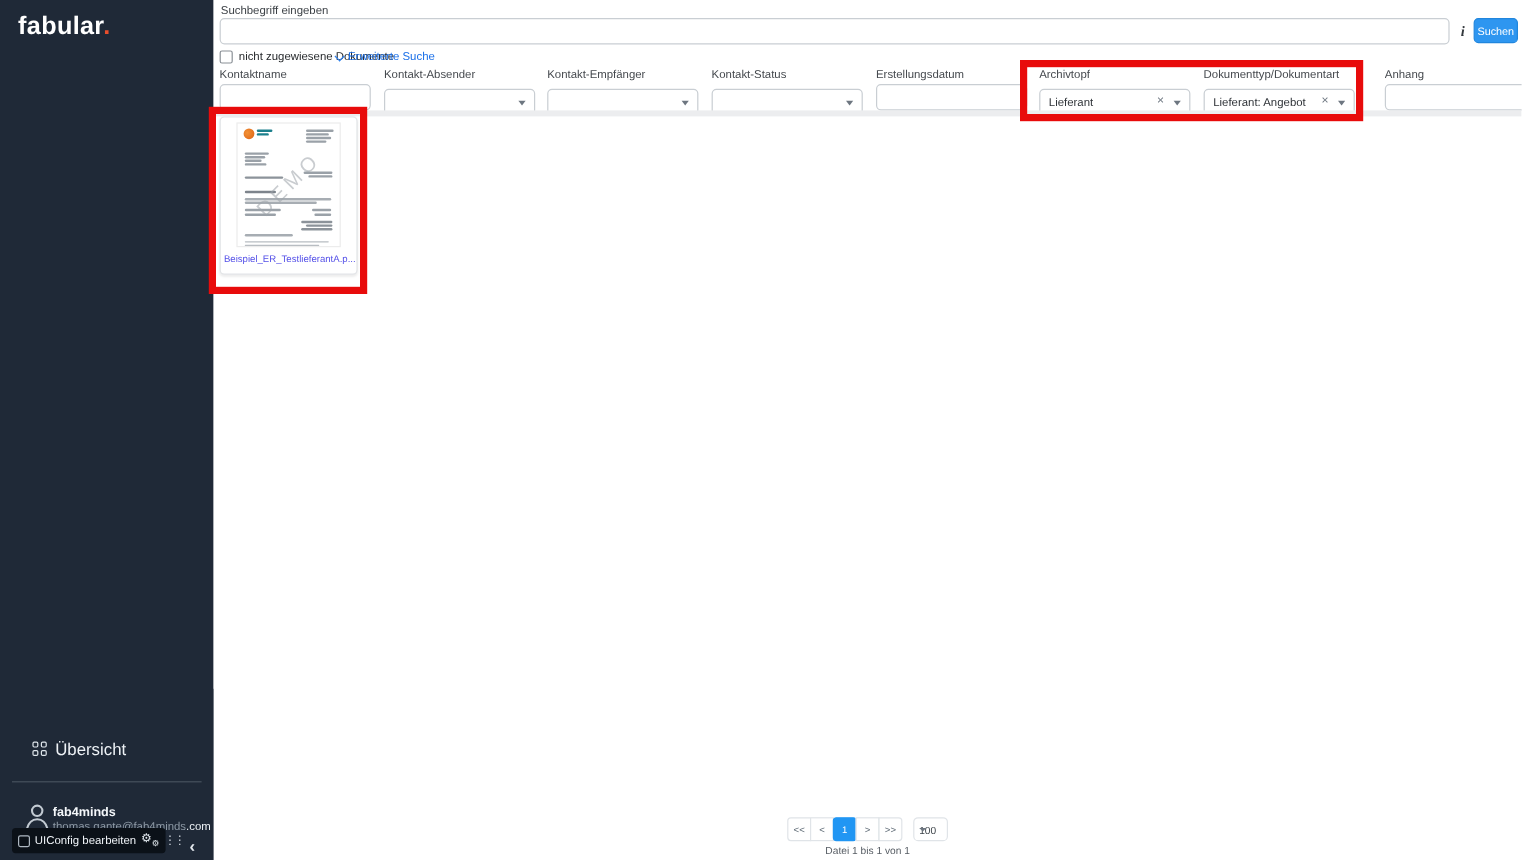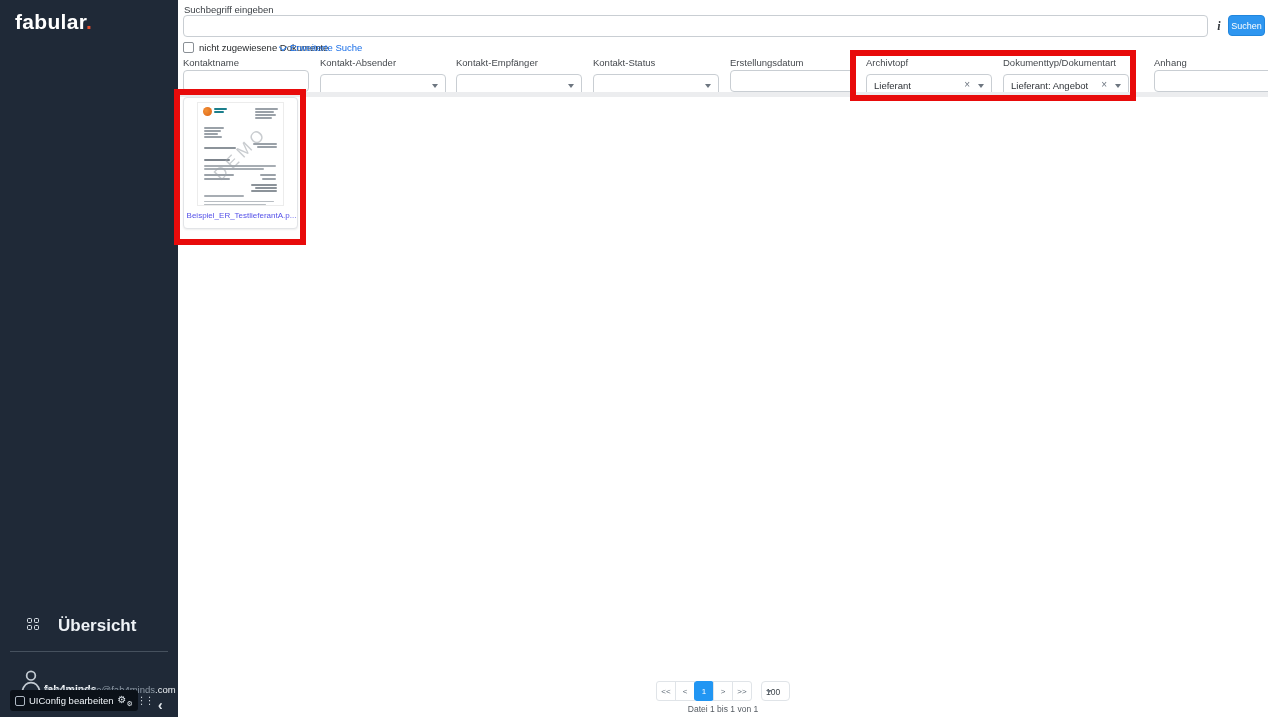--- a/index.html
+++ b/index.html
@@ -8,24 +8,24 @@
   .app { position:relative; width:1268px; height:717px; }
 
   
   .sidebar { position:absolute; left:0; top:0; width:178px; height:717px; background:#1f2937; }
   .logo { position:absolute; left:15px; top:10px; font-size:21px; font-weight:800; color:#fff; letter-spacing:.3px; }
   .logo-dot { color:#e84e2c; }
   .nav-item { position:absolute; left:0; top:612px; width:178px; height:26px; cursor:pointer; }
   .grid-icon { position:absolute; left:27px; top:6px; width:12px; height:12px;
                display:grid; grid-template-columns:5px 5px; grid-template-rows:5px 5px; gap:2px; }
   .grid-icon i { border:1.2px solid #dfe6ec; border-radius:1.5px; display:block; }
-  .nav-label { position:absolute; left:58px; top:4px; font-size:17px; font-weight:700; color:#eef2f6; }
+  .nav-label { position:absolute; left:46px; top:4px; font-size:14px; font-weight:400; color:#eef2f6; }
   .sb-divider { position:absolute; left:10px; top:651px; width:158px; height:1px; background:#46515e; }
   .avatar-svg { position:absolute; left:18px; top:667px; }
-  .user-name { position:absolute; left:44px; top:671px; font-size:10.5px; font-weight:700; color:#f4f7fa;margin-top:12px; }
+  .user-name { position:absolute; left:44px; top:671px; font-size:10.5px; font-weight:700; color:#f4f7fa; }
   .user-email { position:absolute; left:44px; top:684px; font-size:9.5px; color:#8e9aa6; white-space:nowrap; }
   .email-suffix { color:#eef2f6; }
   .uiconfig { position:absolute; left:10px; top:690px; width:128px; height:21px; background:#0b1118;
               border-radius:3px; display:flex; align-items:center; gap:4px; padding:0 5px; z-index:5; }
   .ui-cb { width:10px; height:10px; border:1px solid #aeb8c2; border-radius:2px; background:transparent; flex:0 0 auto; cursor:pointer; }
   .ui-label { font-size:9.5px; color:#f0f4f8; white-space:nowrap; flex:1 1 auto; }
   .gears { font-size:10px; color:#dfe6ec; line-height:1; cursor:pointer; }
   .gears small { font-size:7px; vertical-align:sub; }
   .grip { font-size:10px; color:#cfd6dd; letter-spacing:-2px; line-height:1; cursor:grab; }
   .collapse { position:absolute; left:158px; top:697px; font-size:14px; font-weight:700; color:#e4e9ee; cursor:pointer; }

